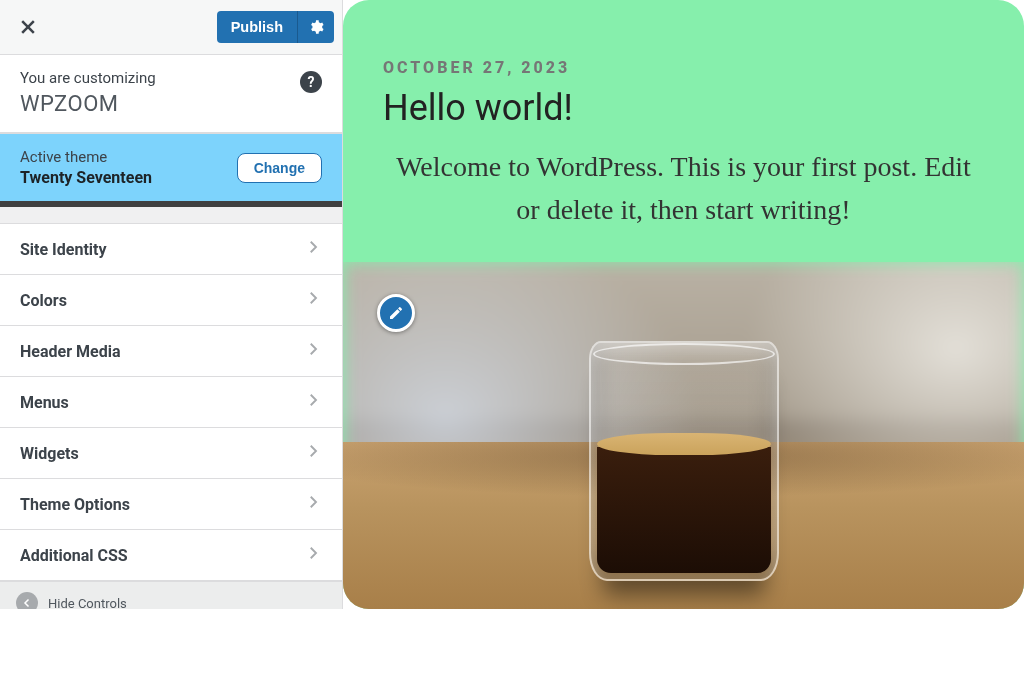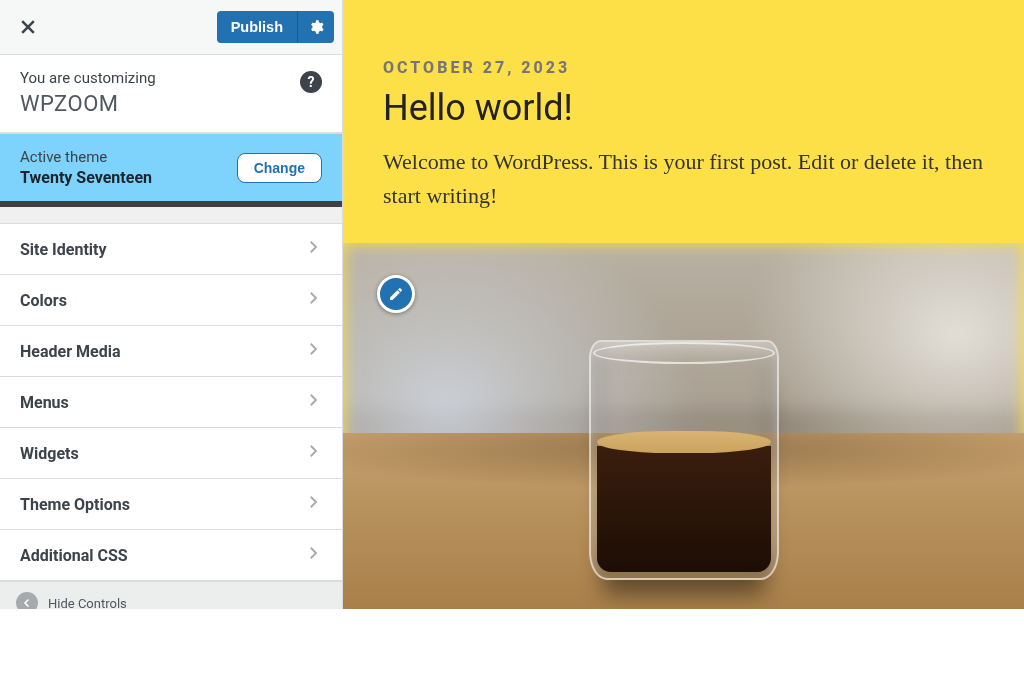--- a/index.html
+++ b/index.html
@@ -33,25 +33,25 @@
   .section-item { display:flex; align-items:center; justify-content:space-between; padding:14px 20px; border-bottom:1px solid #dcdcde; background:#fff; cursor:pointer; }
   .section-label { font-size:16px; font-weight:700; color:#3c434a; }
   .chevron svg { width:18px; height:18px; stroke:#a7aaad; stroke-width:2.5; fill:none; }
 
   .footer-row { margin-top:auto; display:flex; align-items:center; padding:10px 16px; background:#eceded; border-top:1px solid #dcdcde; gap:10px; cursor:pointer; }
   .footer-arrow { width:22px; height:22px; border-radius:50%; background:#a7aaad; display:flex; align-items:center; justify-content:center; }
   .footer-arrow svg { width:12px; height:12px; stroke:#fff; stroke-width:3; fill:none; }
   .footer-label { font-size:13px; color:#50575e; }
 
   
-  .preview { flex:1; position:relative; background:#fde047; display:flex; flex-direction:column; overflow:hidden; }
+  .preview { flex:1; position:relative; background:#86efac; display:flex; flex-direction:column; overflow:hidden;border-radius:26px; }
   .post-area { padding:58px 40px 30px 40px; }
   .post-date { font-size:16px; font-weight:800; letter-spacing:3px; color:#767676; margin-bottom:10px; }
   .post-title { font-size:36px; font-weight:400; color:#222; margin-bottom:16px; }
-  .post-body { font-size:22px; line-height:1.55; color:#333; font-family: Georgia, 'Times New Roman', serif; }
+  .post-body { font-size:28px; line-height:1.55; color:#333; font-family: Georgia, 'Times New Roman', serif; text-align: center; }
 
   
   .header-image { flex:1; position:relative; overflow:hidden; }
   
   .bg-blur { position:absolute; inset:0;
     background:
       radial-gradient(ellipse 420px 320px at 15% 45%, rgba(220,230,245,.7), transparent 60%),
       radial-gradient(ellipse 300px 240px at 90% 25%, rgba(240,238,232,.8), transparent 70%),
       linear-gradient(180deg, #b9b1a4 0%, #a49a8b 45%, #8f8578 46%, #bfa77f 100%);
     filter: blur(8px);

